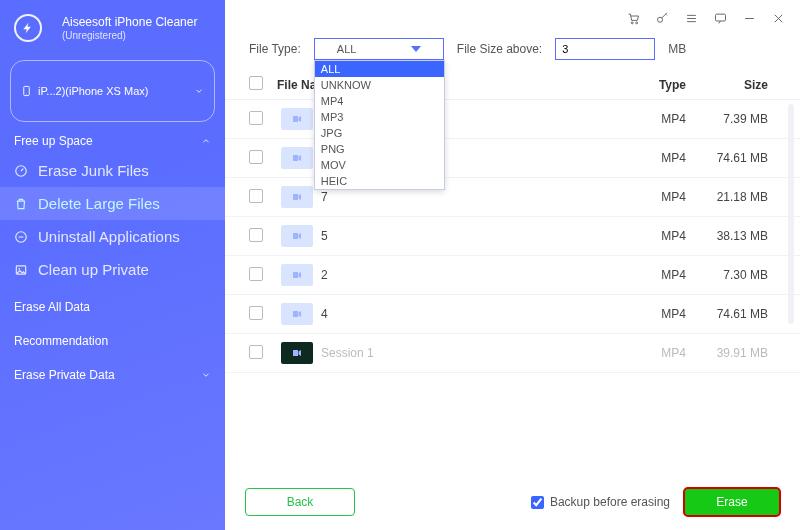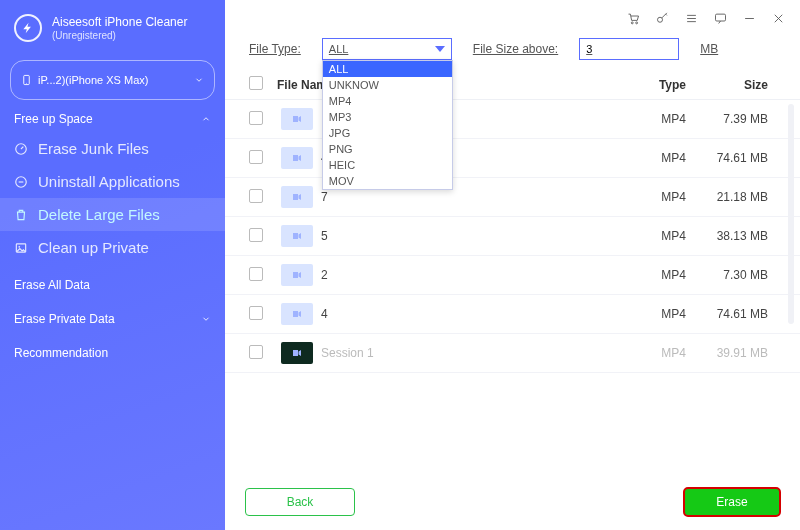--- a/index.html
+++ b/index.html
@@ -1,35 +1,35 @@
 <!DOCTYPE html>
 <html><head>
 <meta charset="utf-8">
 <style>
   * { margin: 0; padding: 0; box-sizing: border-box; font-family: -apple-system, BlinkMacSystemFont, "Segoe UI", Arial, sans-serif; }
   body { width: 800px; height: 530px; overflow: hidden; background: #fff; }
   .app { display: flex; height: 530px; }
   .sidebar { width: 225px; background: linear-gradient(160deg,#5a6dff 0%,#5a6dff 35%,#6a78ff 100%); color: #fff; display: flex; flex-direction: column; }
-  .brand { display:flex; align-items:center; gap:10px; padding:14px 14px 8px 14px;}
+  .brand { display:flex; align-items:center; gap:20px; padding:14px 14px 8px 14px;}
   .brand-logo { width:28px; height:28px; border:2px solid rgba(255,255,255,.9); border-radius:50%; display:flex; align-items:center;justify-content:center;}
   .brand-logo svg { width:14px;height:14px;fill:#fff;}
   .brand-text { font-size:12px; line-height:1.3;}
   .brand-sub { font-size:10px; opacity:.8;}
-  .device-pill { margin:10px 10px 0 10px; border:1px solid rgba(255,255,255,.5); border-radius:14px; padding:12px 10px; display:flex; align-items:center; gap:6px; font-size:11px; cursor:pointer;}
+  .device-pill { margin:10px 10px 0 10px; border:1px solid rgba(255,255,255,.5); border-radius:14px; padding:23px 10px; display:flex; align-items:center; gap:6px; font-size:11px; cursor:pointer;}
   .device-pill .chev { margin-left:auto; }
   .section-head { display:flex; align-items:center; justify-content:space-between; padding:12px 14px 6px 14px; font-size:12px;}
   .nav-item { display:flex; align-items:center; gap:10px; padding:8px 14px; font-size:15px; color:#e4e8ff; cursor:pointer;}
   .nav-item.active { background:rgba(255,255,255,.13); color:#c2f7ff;}
   .nav-item svg{width:14px;height:14px;fill:currentColor;flex-shrink:0;}
   .menu-head { padding:14px 14px 6px 14px; font-size:12px; display:flex; align-items:center; justify-content:space-between; cursor:pointer;}
   .main { flex:1; display:flex; flex-direction:column; position:relative;}
   .titlebar { height:36px; display:flex; justify-content:flex-end; align-items:center; gap:14px; padding:0 14px; color:#555;}
   .titlebar svg,.titlebar .tb-ic{width:15px;height:15px;stroke:#555;fill:none;stroke-width:1.4;cursor:pointer;}
-  .filter-row { display:flex; align-items:center; gap:21px; padding:2px 24px 10px 24px; font-size:12px; color:#555;text-decoration:underline;}
-  .ft-select { width:130px; height:22px; border:1px solid #5a6dff; display:flex; align-items:center; padding:0 6px; font-size:11px; cursor:pointer; position:relative;}
+  .filter-row { display:flex; align-items:center; gap:13px; padding:2px 24px 10px 24px; font-size:12px; color:#555;}
+  .ft-select { width:130px; height:22px; border:1px solid #5a6dff; display:flex; align-items:center; padding:0 22px; font-size:11px; cursor:pointer; position:relative;}
   .ft-select .dd-arrow{margin-left:auto; width:0;height:0;border-left:5px solid transparent;border-right:5px solid transparent;border-top:6px solid #5a6dff;}
   .ft-dropdown{position:absolute; left:-1px; top:21px; width:131px; border:1px solid #c6cbe8; background:#fff; z-index:50; box-shadow:0 2px 6px rgba(0,0,0,.15); font-size:11px;}
   .ft-dropdown div{padding:2px 6px; cursor:pointer;}
   .ft-dropdown div.sel{background:#3a66ff;color:#fff;}
   .size-input{width:100px;height:22px;border:1px solid #5a6dff;padding:0 6px;font-size:11px;}
   .table-head{display:flex;align-items:center;padding:6px 24px;font-size:12px;font-weight:600;color:#333;border-bottom:1px solid #eef0f5;}
   .col-chk{width:28px;}
   .col-name{flex:1;}
   .col-type{width:80px;text-align:right;}
   .col-size{width:90px;text-align:right;padding-right:8px;}
@@ -82,52 +82,52 @@
           <path d="M6 15l6-6 6 6" fill="none" stroke="#fff" stroke-width="2"></path>
         </svg>
     </div>
     <div class="nav-item">
       <svg viewBox="0 0 24 24">
           <circle cx="12" cy="12" r="9" fill="none" stroke="currentColor" stroke-width="2"></circle>
           <path d="M12 12l4-4" stroke="currentColor" stroke-width="2"></path>
         </svg>
       <span>Erase Junk Files</span>
     </div>
+    <div class="nav-item active">
+      <svg viewBox="0 0 24 24">
+          <path d="M6 7h12l-1 13H7z M9 4h6v3H9z" fill="none" stroke="currentColor" stroke-width="2"></path>
+        </svg>
+      <span>Delete Large Files</span>
+    </div>
     <div class="nav-item">
       <svg viewBox="0 0 24 24">
           <circle cx="12" cy="12" r="9" fill="none" stroke="currentColor" stroke-width="2"></circle>
           <path d="M8 12h8" stroke="currentColor" stroke-width="2"></path>
         </svg>
       <span>Uninstall Applications</span>
-    </div>
-    <div class="nav-item active">
-      <svg viewBox="0 0 24 24">
-          <path d="M6 7h12l-1 13H7z M9 4h6v3H9z" fill="none" stroke="currentColor" stroke-width="2"></path>
-        </svg>
-      <span>Delete Large Files</span>
     </div>
     <div class="nav-item">
       <svg viewBox="0 0 24 24">
           <rect x="4" y="5" width="16" height="14" rx="1" fill="none" stroke="currentColor" stroke-width="2"></rect>
           <circle cx="9" cy="10" r="1.5"></circle>
           <path d="M5 18l5-5 4 4 2-2 3 3" fill="none" stroke="currentColor" stroke-width="2"></path>
         </svg>
       <span>Clean up Private</span>
     </div>
     <div class="menu-head">
       <span>Erase All Data</span>
+    </div>
+    <div class="menu-head">
+      <span>Recommendation</span>
     </div>
     <div class="menu-head">
       <span>Erase Private Data</span>
       <svg width="10" height="10" viewBox="0 0 24 24">
           <path d="M6 9l6 6 6-6" fill="none" stroke="#fff" stroke-width="2"></path>
         </svg>
-    </div>
-    <div class="menu-head">
-      <span>Recommendation</span>
     </div>
   </div>
 
   <div class="main">
     <div class="titlebar">
       <svg viewBox="0 0 24 24">
           <path d="M4 5h3l2 10h9l2-7H8"></path>
           <circle cx="10" cy="19" r="1.5"></circle>
           <circle cx="17" cy="19" r="1.5"></circle>
         </svg>
@@ -155,22 +155,22 @@
       <div class="ft-select">
         <span>ALL</span>
         <span class="dd-arrow"></span>
         <div class="ft-dropdown" id="ft-dd">
             <div class="sel">ALL</div>
             <div>UNKNOW</div>
             <div>MP4</div>
             <div>MP3</div>
             <div>JPG</div>
             <div>PNG</div>
+            <div>MOV</div>
             <div>HEIC</div>
-            <div>MOV</div>
           </div>
       </div>
       <span style="margin-left:0">File Size above:</span>
       <input class="size-input" value="3" style="">
       <span>MB</span>
     </div>
 
     <div class="table-head">
       <div class="col-chk"><span class="chk"></span></div>
       <div class="col-name">File Name</div>
@@ -269,16 +269,20 @@
           </div>
           <div class="col-type">MP4</div>
           <div class="col-size">39.91 MB</div>
         </div>
       </div>
     <div class="scroll-hint"></div>
 
     <div class="footer">
       <div class="btn btn-back">Back</div>
       <div class="spacer"></div>
+      <label class="backup-check">
+        <input type="checkbox" checked="" style="">
+        <span>Backup before erasing</span>
+      </label>
       <div class="btn btn-erase">Erase</div>
     </div>
   </div>
 </div>
 
 </body></html>

